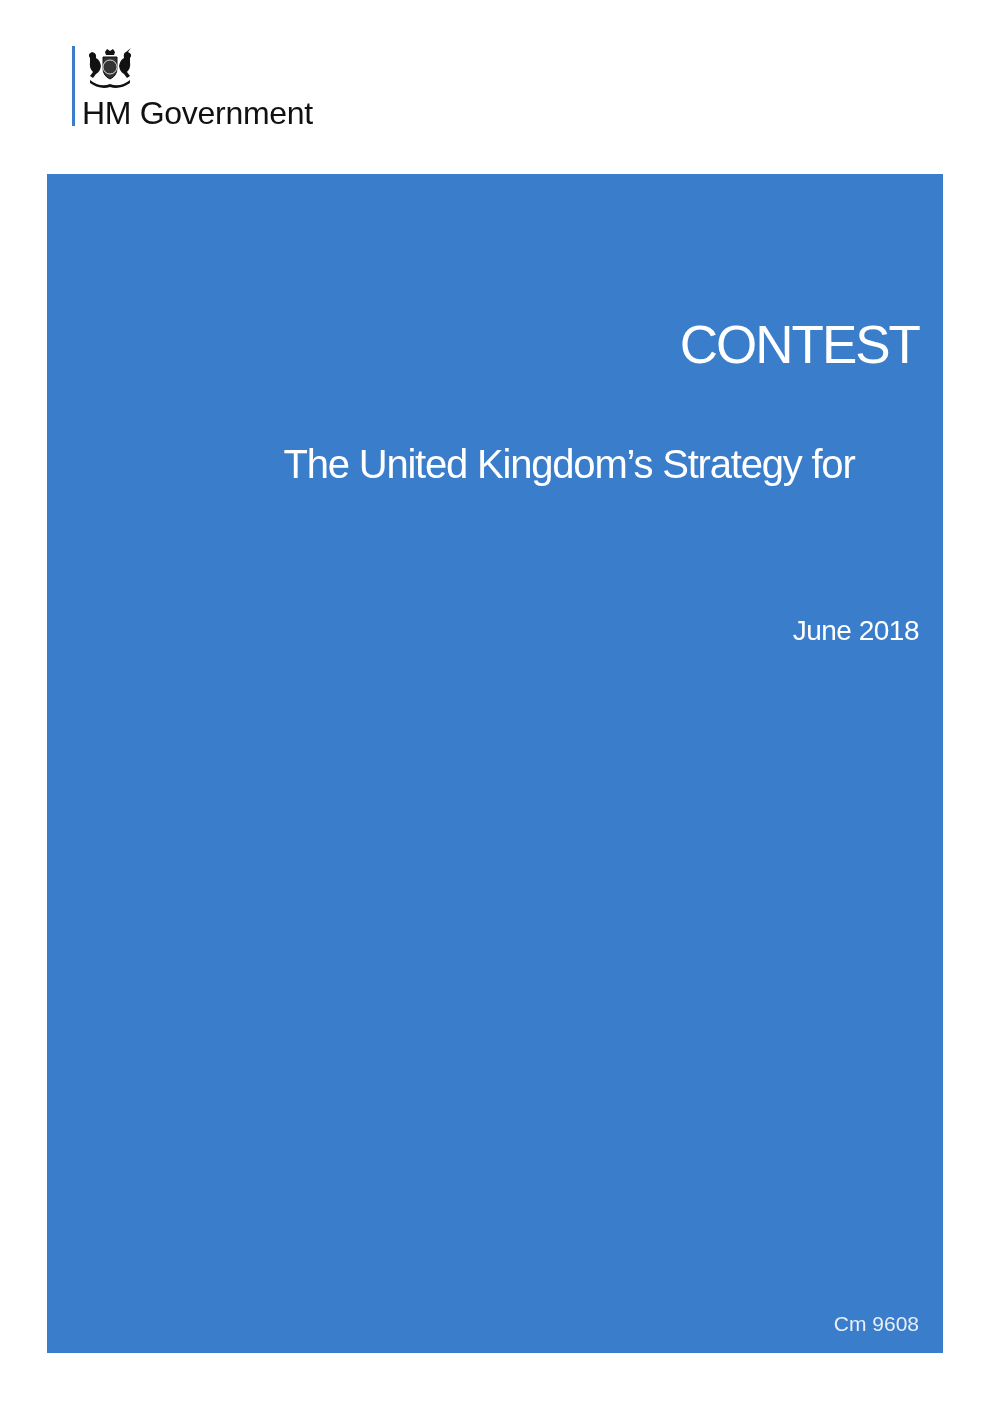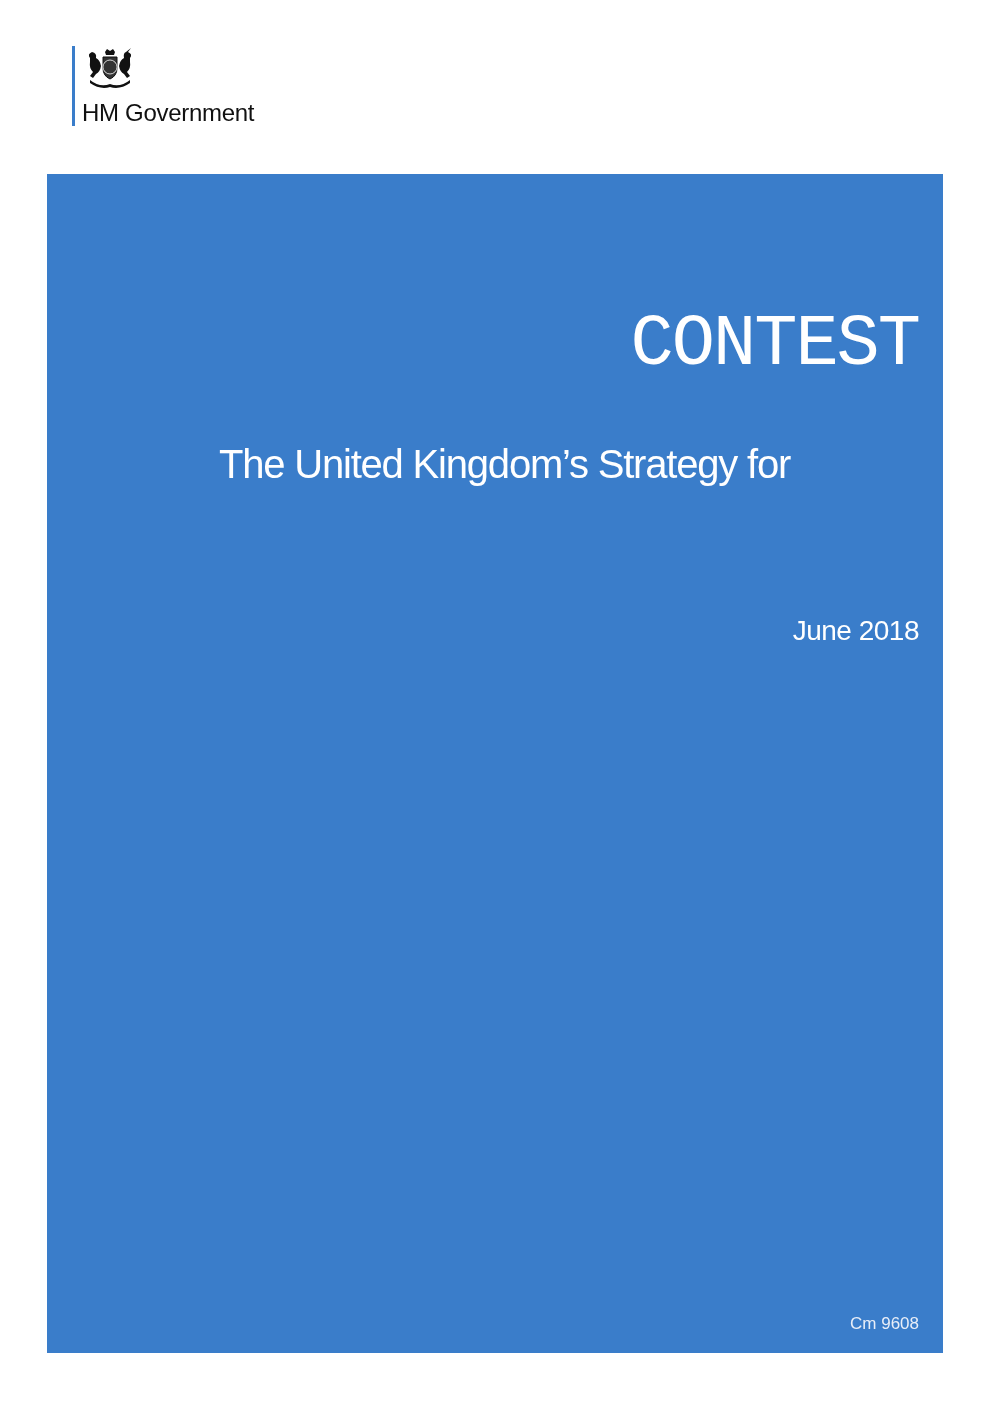--- a/index.html
+++ b/index.html
@@ -5,41 +5,41 @@
     html, body { margin: 0; padding: 0; }
     body {
       width: 991px; height: 1401px; background: #ffffff; position: relative; overflow: hidden;
       font-family: "Liberation Sans", sans-serif;
     }
     .logo-block { position: absolute; left: 72px; top: 46px; height: 80px; }
     .logo-bar { position: absolute; left: 0; top: 0; width: 3px; height: 80px; background: #3a7dca; }
     .crest { position: absolute; left: 12px; top: 2px; width: 52px; height: 42px; }
     .gov-name {
       position: absolute; left: 10px; top: 52px; white-space: nowrap;
-      font-size: 24px; color: #111; letter-spacing: -0.3px; line-height: 30px;
+      font-size: 32px; color: #111; letter-spacing: -0.3px; line-height: 30px;
     }
     .cover-panel {
       position: absolute; left: 47px; top: 174px; width: 896px; height: 1179px;
       background: #3a7dca; color: #fff;
     }
     .title {
-      position: absolute; right: 24px; top: 136px; font-size: 72px; line-height: 70px;
-      font-weight: normal; letter-spacing: -2px; margin: 0; font-family: Liberation Mono, monospace;
+      position: absolute; right: 24px; top: 136px; font-size: 53px; line-height: 70px;
+      font-weight: normal; letter-spacing: -2px; margin: 0;
     }
     .subtitle {
-      position: absolute; right: 24px; top: 264px; text-align: left;
+      position: absolute; right: 24px; top: 264px; text-align: center;
       font-size: 40px; line-height: 52px; letter-spacing: -1.2px; width: 700px;
     }
     .date {
       position: absolute; right: 24px; top: 440px; font-size: 28px; line-height: 34px;
       letter-spacing: -0.5px;
       margin-left: 43px;
     }
     .cm {
-      position: absolute; right: 24px; top: 1139px; font-size: 17px; line-height: 22px;
+      position: absolute; right: 24px; top: 1139px; font-size: 21px; line-height: 22px;
       color: #e8eef8;
     }
   </style>
 </head>
 <body>
 
 <div class="logo-block">
   <div class="logo-bar"></div>
   <svg class="crest" viewBox="0 0 52 42">
 

